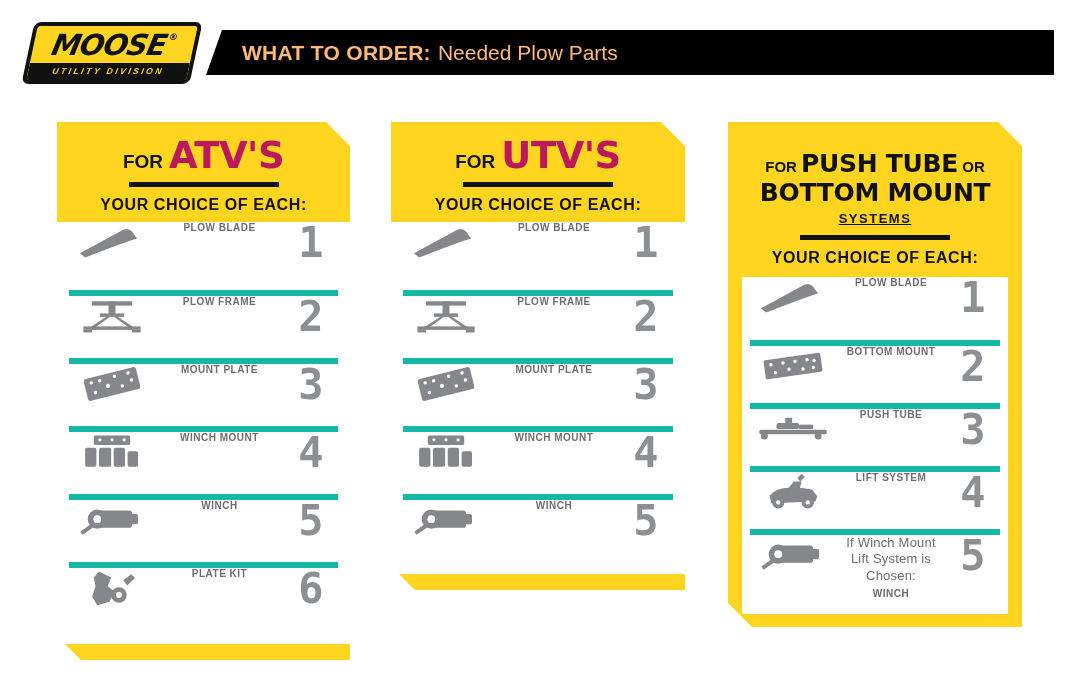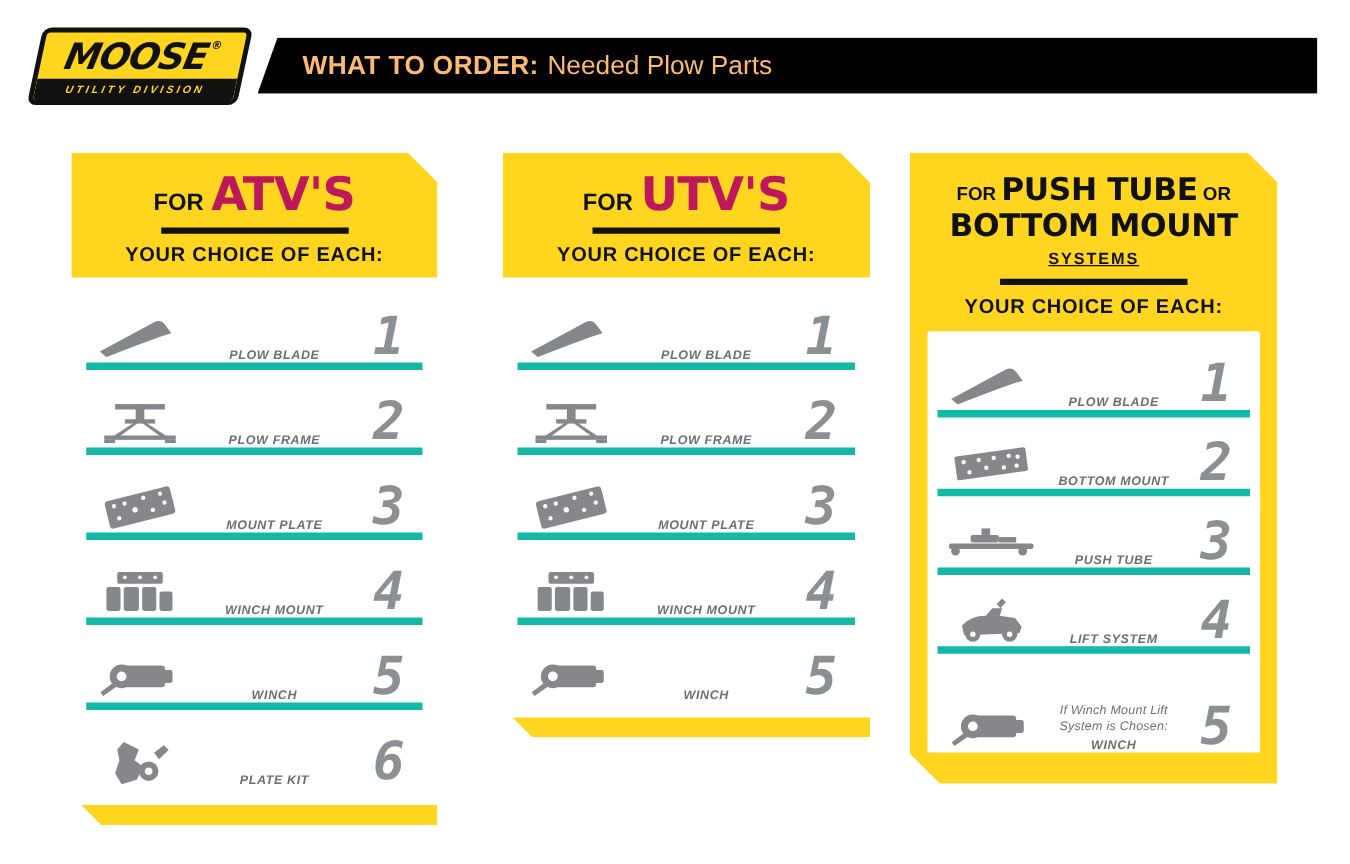--- a/index.html
+++ b/index.html
@@ -20,51 +20,51 @@
   .title-bar { position:absolute; left:206px; top:30px; right:26px; height:45px; background:#000;
           clip-path:polygon(16px 0, 100% 0, 100% 100%, 0 100%);
           display:flex; align-items:center; padding-left:36px; color:#fdba74; font-size:21px; }
   .t-bold { font-weight:800; letter-spacing:0.3px; }
   .t-rest { font-weight:400; margin-left:7px; }
 
   
   .card { position:absolute; top:122px;
           clip-path:polygon(0 0, calc(100% - 24px) 0, 100% 24px, 100% 100%, 24px 100%, 0 calc(100% - 24px)); }
   .card-atv { left:57px;  width:293px; height:538px; background:#fff; }
-  .card-utv { left:402px; width:294px; height:468px; background:#fff; }
+  .card-utv { left:391px; width:294px; height:468px; background:#fff; }
   .card-pt  { left:728px; width:294px; height:505px; background:#FFD520; }
 
   .card-head { background:#FFD520; height:100px; text-align:center; padding-top:15px; }
   .card-title { line-height:1; }
   .card-title .for { font-size:19px; font-weight:800; color:#111; margin-right:6px; }
   .card-title .big { font-size:37px; font-weight:900; letter-spacing:-0.5px; color:#be185d; font-family:"DejaVu Sans", sans-serif; }
   .rule { width:150px; height:5px; background:#111; margin:8px auto 9px; }
   .choice { font-size:16px; font-weight:700; letter-spacing:0.6px; color:#111; }
 
   .rows { padding:0 12px; }
-  .row { display:flex; align-items:flex-end; height:68px;font-style:italic; }
+  .row { display:flex; align-items:flex-start; height:68px; }
   .row + .row { border-top:6px solid #14b8a6; }
   .icon { width:86px; display:flex; justify-content:center; align-items:center; }
   .icon svg { width:78px; height:40px; }
   .label { flex:1; text-align:center; font-size:10px; font-weight:700; color:#6d6e71; letter-spacing:0.5px; }
   .qty { width:54px; text-align:center; font-size:42px; font-weight:700; color:#8d9093;
          font-family:"DejaVu Sans Mono", monospace; line-height:1; }
   .card-foot { position:absolute; left:0; right:0; bottom:0; height:16px; background:#FFD520; }
 
   
-  .head3 { text-align:center; padding-top:16px; color:#111; }
+  .head3 { text-align:center; padding-top:28px; color:#111; }
   .head3 .line1 { font-size:15px; font-weight:800; line-height:1.15; }
   .head3 .line1 .bg, .head3 .line2 { font-size:25px; font-weight:900; letter-spacing:-0.3px; font-family:"DejaVu Sans", sans-serif; }
   .head3 .line2 { line-height:1.15; }
   .head3 .line3 { font-size:13px; font-weight:800; letter-spacing:1.5px; margin-top:3px;text-decoration:underline; }
   .head3 .rule { margin:9px auto 9px; }
   .panel { background:#fff; margin:10px 14px 0; padding:0 8px; border-radius:2px; }
   .panel .row { height:63px; }
   .panel .row-note { height:85px; }
-  .note { font-size:10px; font-weight:400; color:#6d6e71; line-height:1.3; letter-spacing:0.2px;
+  .note { font-size:13px; font-weight:400; color:#6d6e71; line-height:1.3; letter-spacing:0.2px;
           max-width:120px; margin:0 auto 3px; }
   .label2 { font-size:10px; font-weight:700; color:#6d6e71; letter-spacing:0.5px; }
 </style>
 </head>
 <body>
 
 <div class="stage">
 
   <div class="logo">
     <div class="logo-brand">

